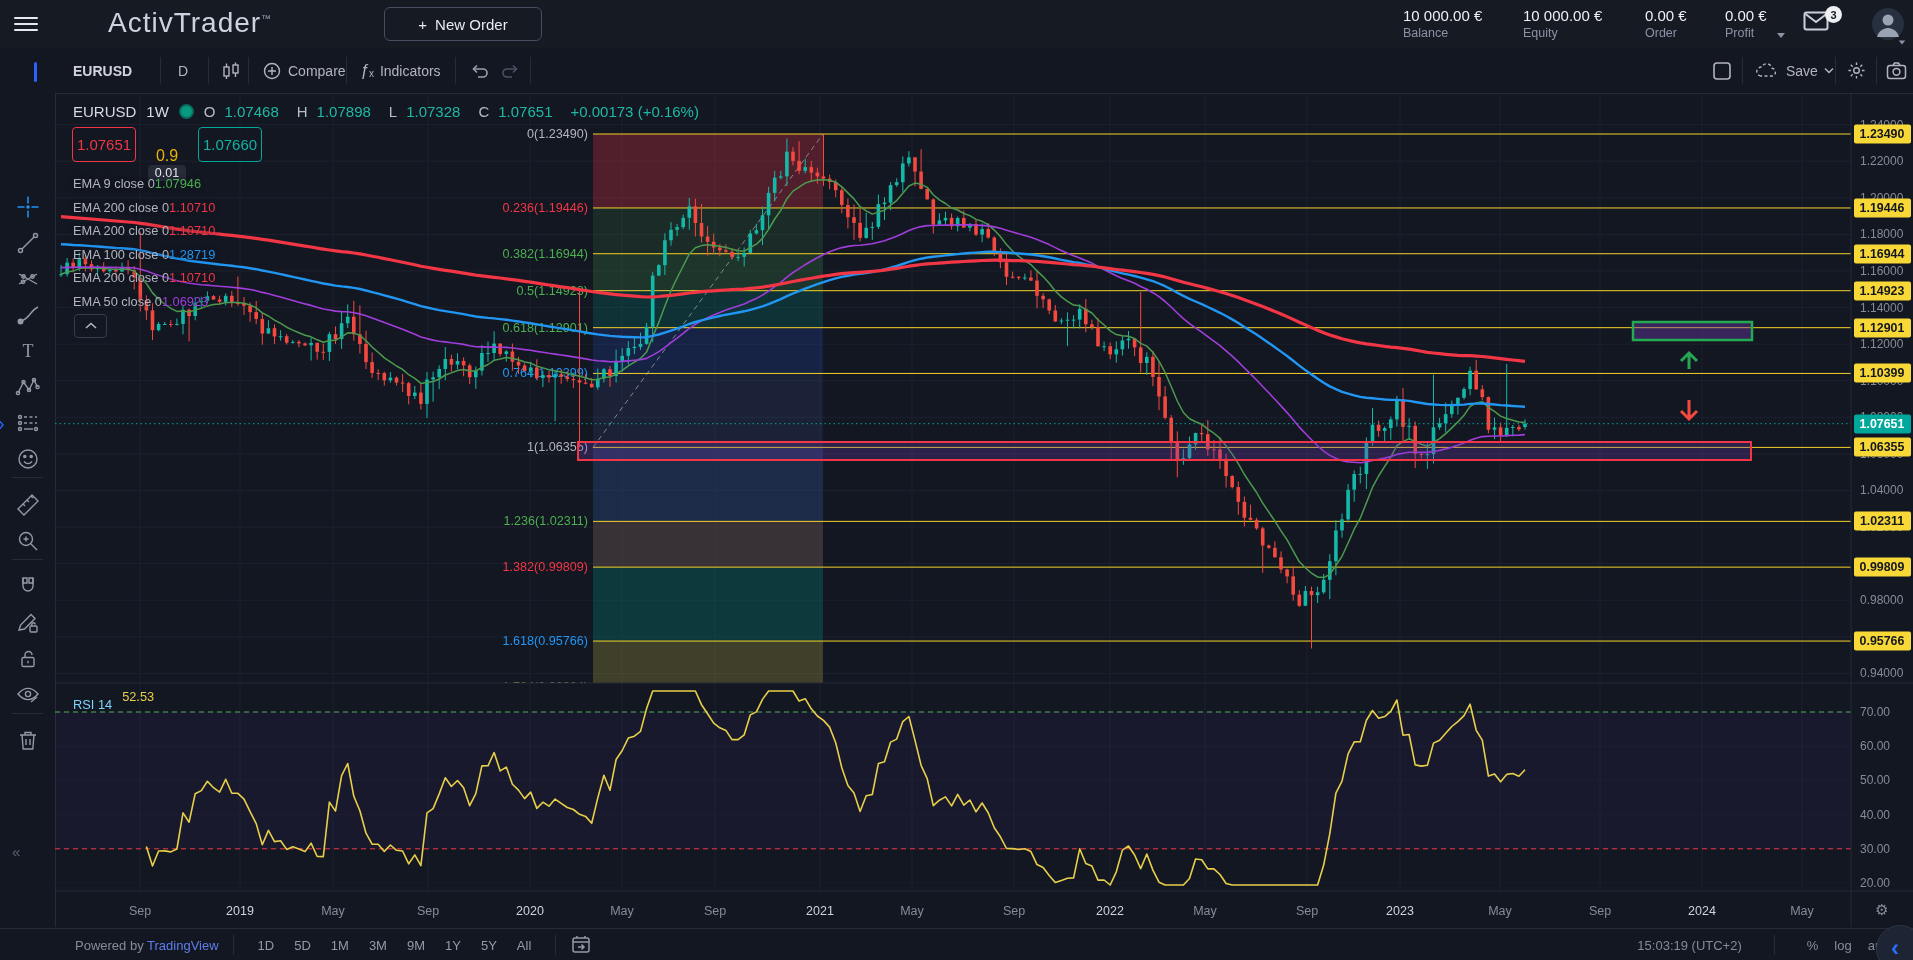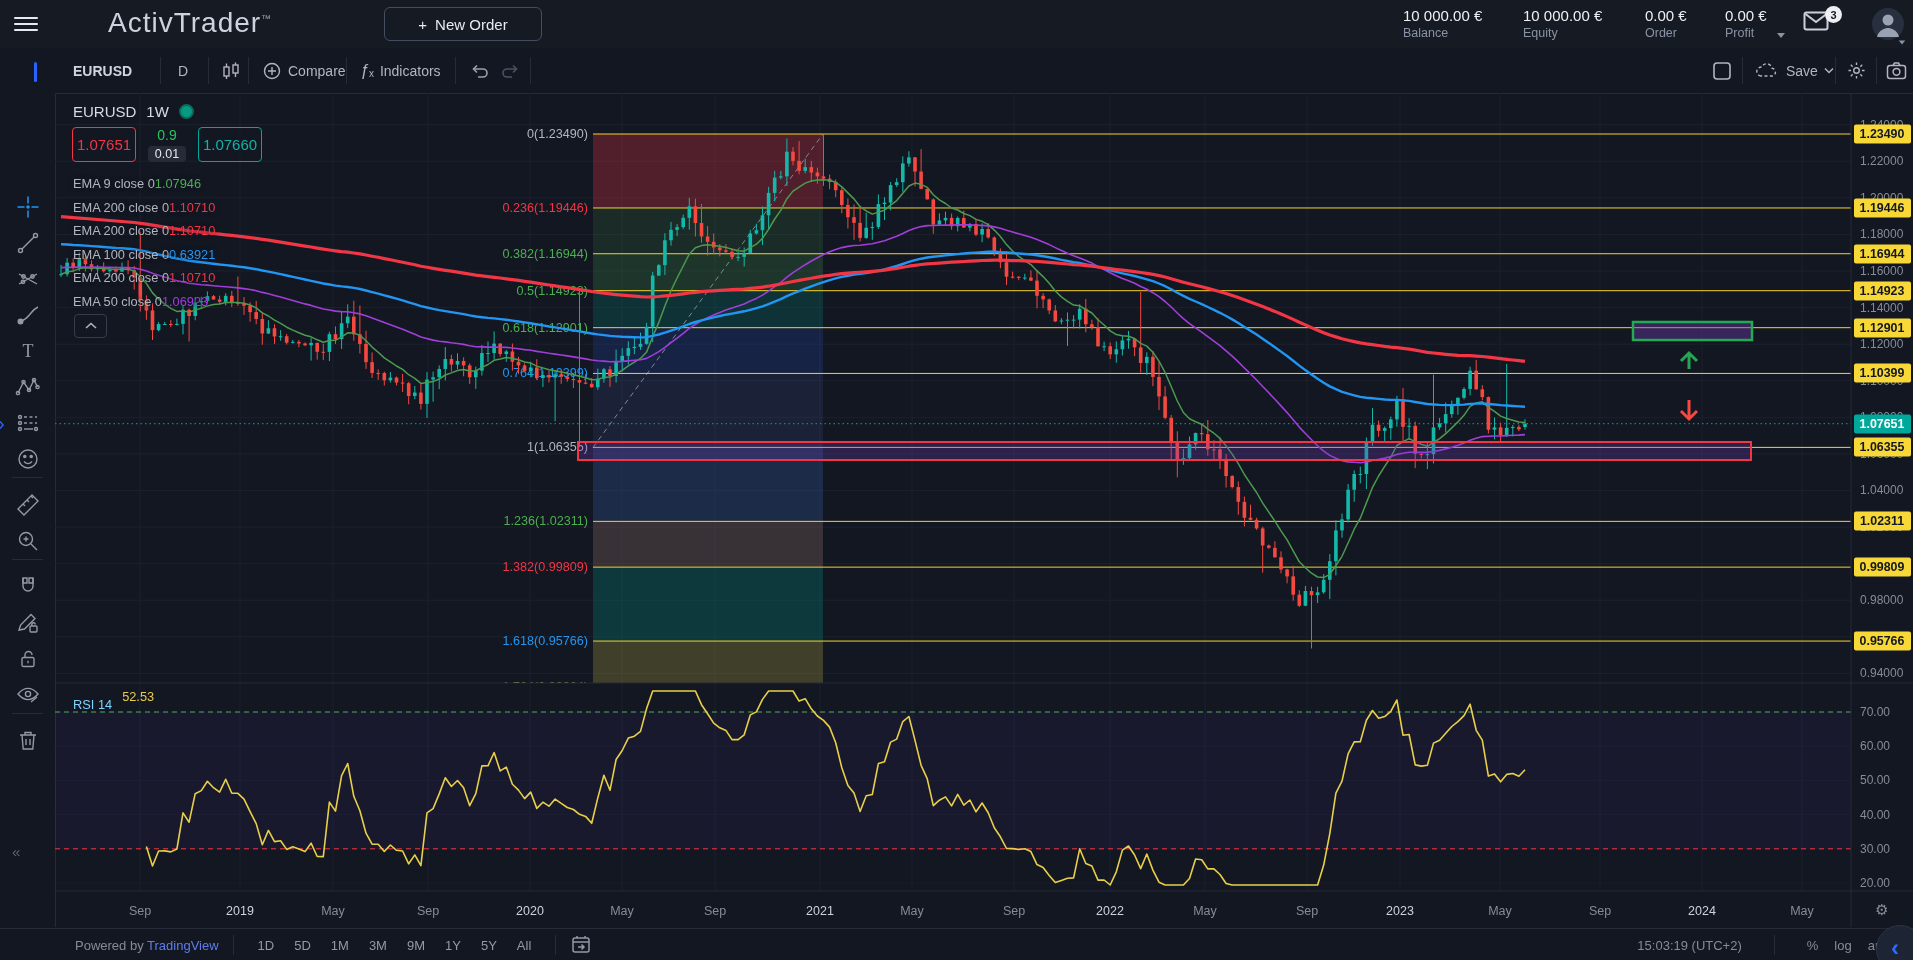--- a/index.html
+++ b/index.html
@@ -36,21 +36,21 @@
   
   #legend{position:absolute;left:73px;top:103px;display:flex;align-items:center;font-size:15px;gap:10px;}
   #legend .sym{color:#d8dbe3;}
   #legend .itv{color:#d8dbe3;}
   #legend .dot{width:11px;height:11px;border-radius:50%;background:#089981;border:2px solid #0b6b5d;}
   #legend .ohlc span{margin-right:9px;}
   .oh-k{color:#b9bcc5;} .oh-v{color:#1fb8a5;}
   #quote{position:absolute;left:72px;top:127px;display:flex;align-items:stretch;gap:11px;font-size:15px;}
   #sell-box{width:62px;height:33px;border:1px solid #f23645;border-radius:4px;color:#f23645;display:flex;align-items:center;justify-content:center;cursor:pointer;background:rgba(19,23,34,.55);}
   #spread{display:flex;flex-direction:column;align-items:center;justify-content:space-between;width:40px;}
-  #spread .s1{font-size:14px;color:#22c55e;}
+  #spread .s1{font-size:16px;color:#eab308;margin-top:20px;}
   #spread .s2{font-size:12.5px;color:#e4e7ec;background:#262b37;border-radius:4px;padding:1px 7px;}
   #buy-box{width:62px;height:33px;border:1px solid #00a79b;border-radius:4px;color:#12b3a2;display:flex;align-items:center;justify-content:center;cursor:pointer;background:rgba(19,23,34,.55);}
   #ema-rows{position:absolute;left:73px;top:172px;font-size:12.8px;}
   .ema-row{height:23.5px;display:flex;align-items:center;white-space:nowrap;}
   .ema-name{color:#b2b5be;text-shadow:0 0 4px #131722;}
   .ema-val{text-shadow:0 0 4px #131722;}
   #collapse-btn{position:absolute;left:74px;top:314px;width:31px;height:22px;border:1px solid #363c4e;border-radius:4px;
                 display:flex;align-items:center;justify-content:center;cursor:pointer;background:rgba(19,23,34,.5);}
   #rsi-legend{position:absolute;left:73px;top:689px;font-size:12.8px;display:flex;gap:10px;}
   #rsi-legend .n{color:#7dd3fc;margin-top:8px;} #rsi-legend .v{color:#e8cf4a;}
@@ -965,20 +965,21 @@
       </g>
       <clipPath id="paneClip">
         <rect x="0" y="0" width="1796" height="590"></rect>
       </clipPath>
     </svg>
 
   <div id="legend">
     <span class="sym">EURUSD</span>
     <span class="itv">1W</span>
     <span class="dot"></span>
+    <span class="ohlc" id="ohlc-vals"><span><span class="oh-k">O</span><span class="oh-v">1.07468</span></span><span><span class="oh-k">H</span><span class="oh-v">1.07898</span></span><span><span class="oh-k">L</span><span class="oh-v">1.07328</span></span><span><span class="oh-k">C</span><span class="oh-v">1.07651</span></span><span class="oh-v">+0.00173 (+0.16%)</span></span>
   </div>
 
   <div id="quote">
     <div id="sell-box">1.07651</div>
     <div id="spread">
       <span class="s1">0.9</span>
       <span class="s2">0.01</span>
     </div>
     <div id="buy-box">1.07660</div>
   </div>
@@ -991,21 +992,21 @@
       <div class="ema-row">
         <span class="ema-name">EMA 200 close 0</span>
         <span class="ema-val" style="color: rgb(242, 54, 69);">1.10710</span>
       </div>
       <div class="ema-row">
         <span class="ema-name">EMA 200 close 0</span>
         <span class="ema-val" style="color: rgb(242, 54, 69);">1.10710</span>
       </div>
       <div class="ema-row">
         <span class="ema-name">EMA 100 close 0</span>
-        <span class="ema-val" style="color: rgb(33, 150, 243);">0.63921</span>
+        <span class="ema-val" style="color: rgb(33, 150, 243);">1.28719</span>
       </div>
       <div class="ema-row">
         <span class="ema-name">EMA 200 close 0</span>
         <span class="ema-val" style="color: rgb(242, 54, 69);">1.10710</span>
       </div>
       <div class="ema-row">
         <span class="ema-name">EMA 50 close 0</span>
         <span class="ema-val" style="color: rgb(161, 61, 219);">1.06923</span>
       </div>
     </div>

